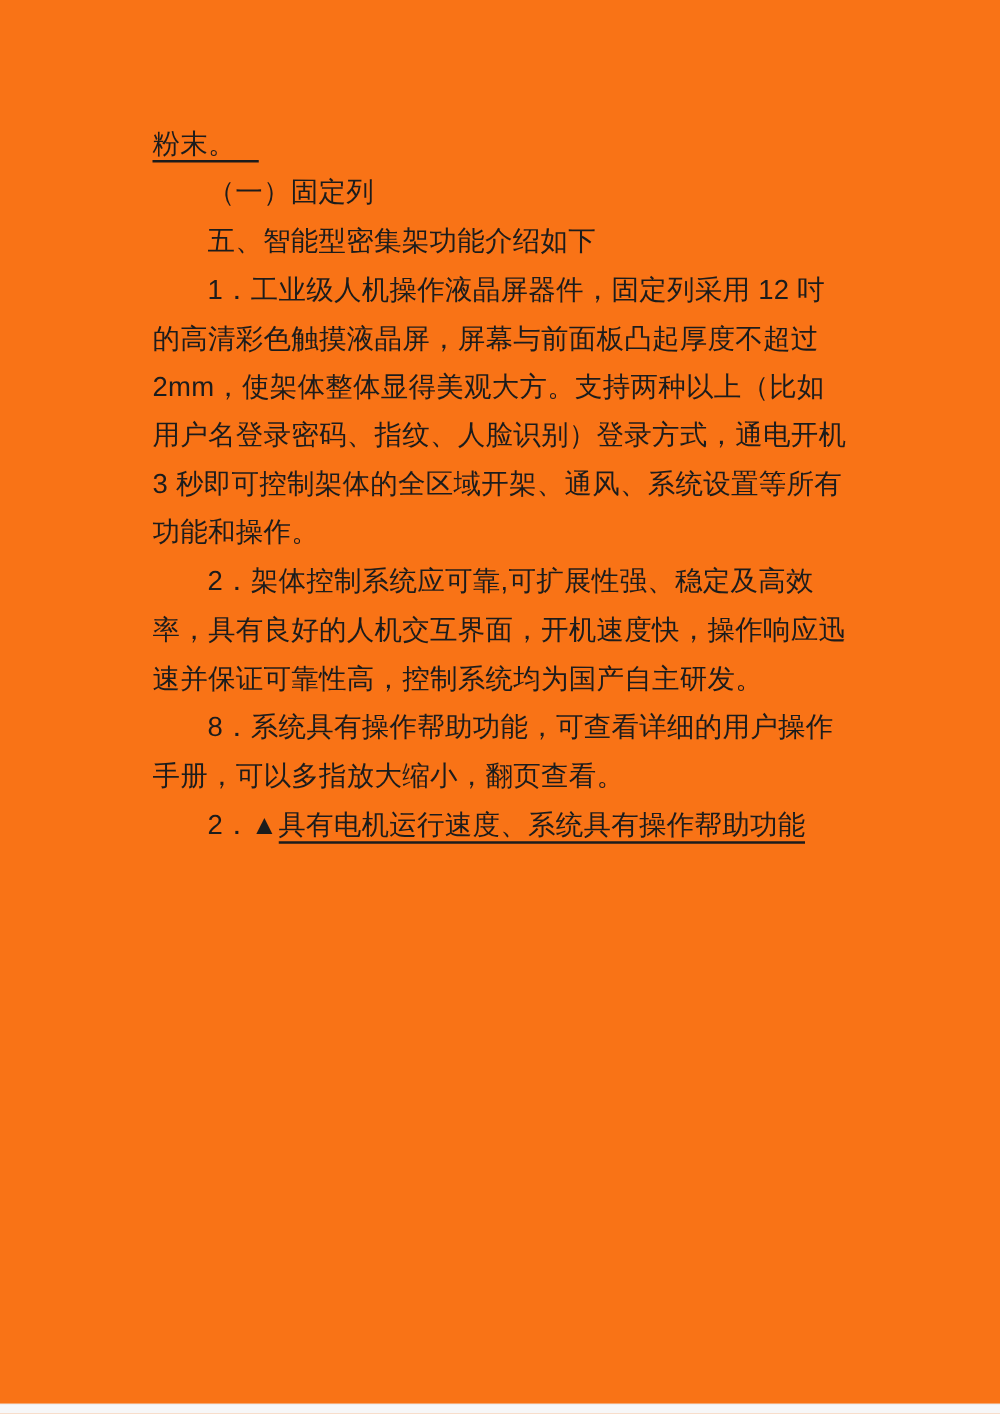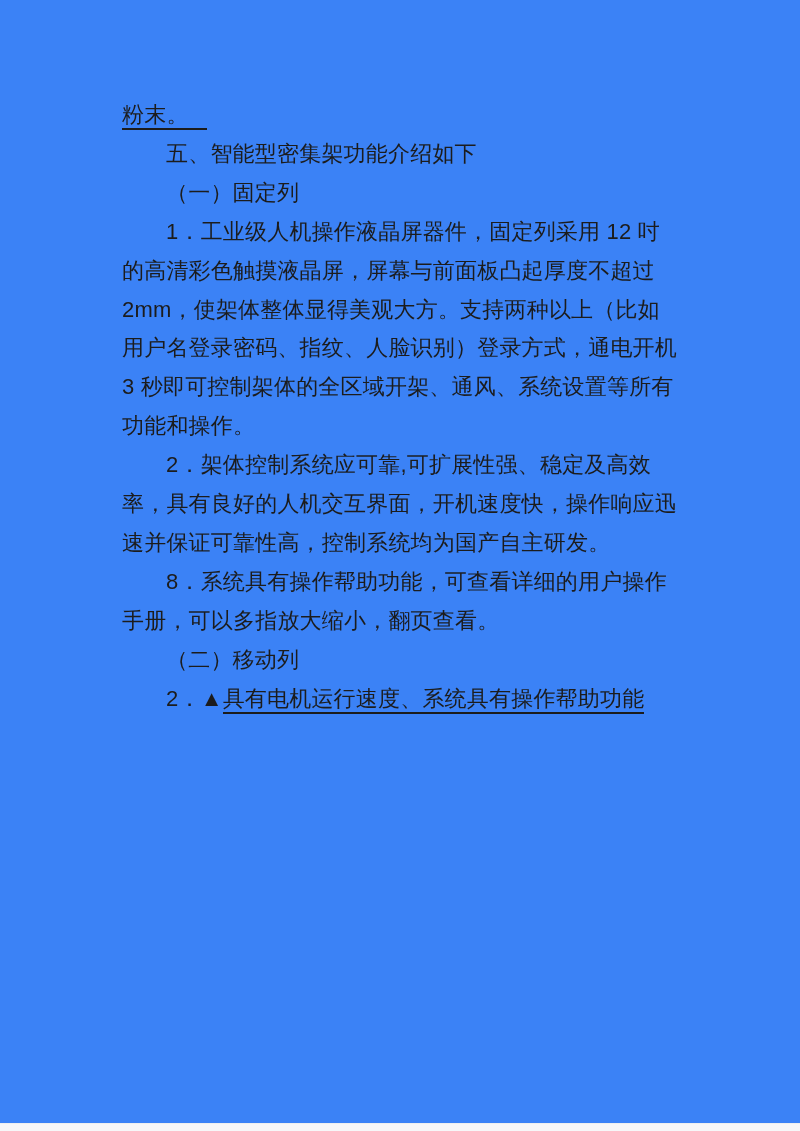--- a/index.html
+++ b/index.html
@@ -9,21 +9,21 @@
   body {
     width: 800px;
     height: 1131px;
     background: #ffffff;
     position: relative;
     overflow: hidden;
   }
   .page {
     position: absolute;
     inset: 0;
-    background: #3b82f6;
+    background: #f97316;
   }
   .doc-body {
     position: absolute;
     left: 122px;
     top: 96px;
     width: 556px;
     font-family: "Liberation Sans", "DejaVu Sans", sans-serif;
     font-size: 22px;
     line-height: 38.9px;
     color: #1c1c1c;
@@ -55,22 +55,21 @@
     background: #f7f7f8;
     border-top: 1px solid #efefef;
   }
 </style>
 </head>
 <body>
 
 <div class="page">
   <div class="doc-body" id="doc-body">
       <p><span class="u trail">粉末。</span></p>
+      <p class="indent"><span>（一）固定列</span></p>
       <p class="indent"><span>五、智能型密集架功能介绍如下</span></p>
-      <p class="indent"><span>（一）固定列</span></p>
       <p class="indent"><span>1．工业级人机操作液晶屏器件，固定列采用 12 吋的高清彩色触摸液晶屏，屏幕与前面板凸起厚度不超过 2mm，使架体整体显得美观大方。支持两种以上（比如用户名登录密码、指纹、人脸识别）登录方式，通电开机 3 秒即可控制架体的全区域开架、通风、系统设置等所有功能和操作。</span></p>
       <p class="indent"><span>2．架体控制系统应可靠,可扩展性强、稳定及高效率，具有良好的人机交互界面，开机速度快，操作响应迅速并保证可靠性高，控制系统均为国产自主研发。</span></p>
       <p class="indent"><span>8．系统具有操作帮助功能，可查看详细的用户操作手册，可以多指放大缩小，翻页查看。</span></p>
-      <p class="indent"><span>（二）移动列</span></p>
       <p class="indent"><span>2．▲</span><span class="u">具有电机运行速度、系统具有操作帮助功能</span></p>
     </div>
   <div class="page-edge"></div>
 </div>
 
 </body></html>

